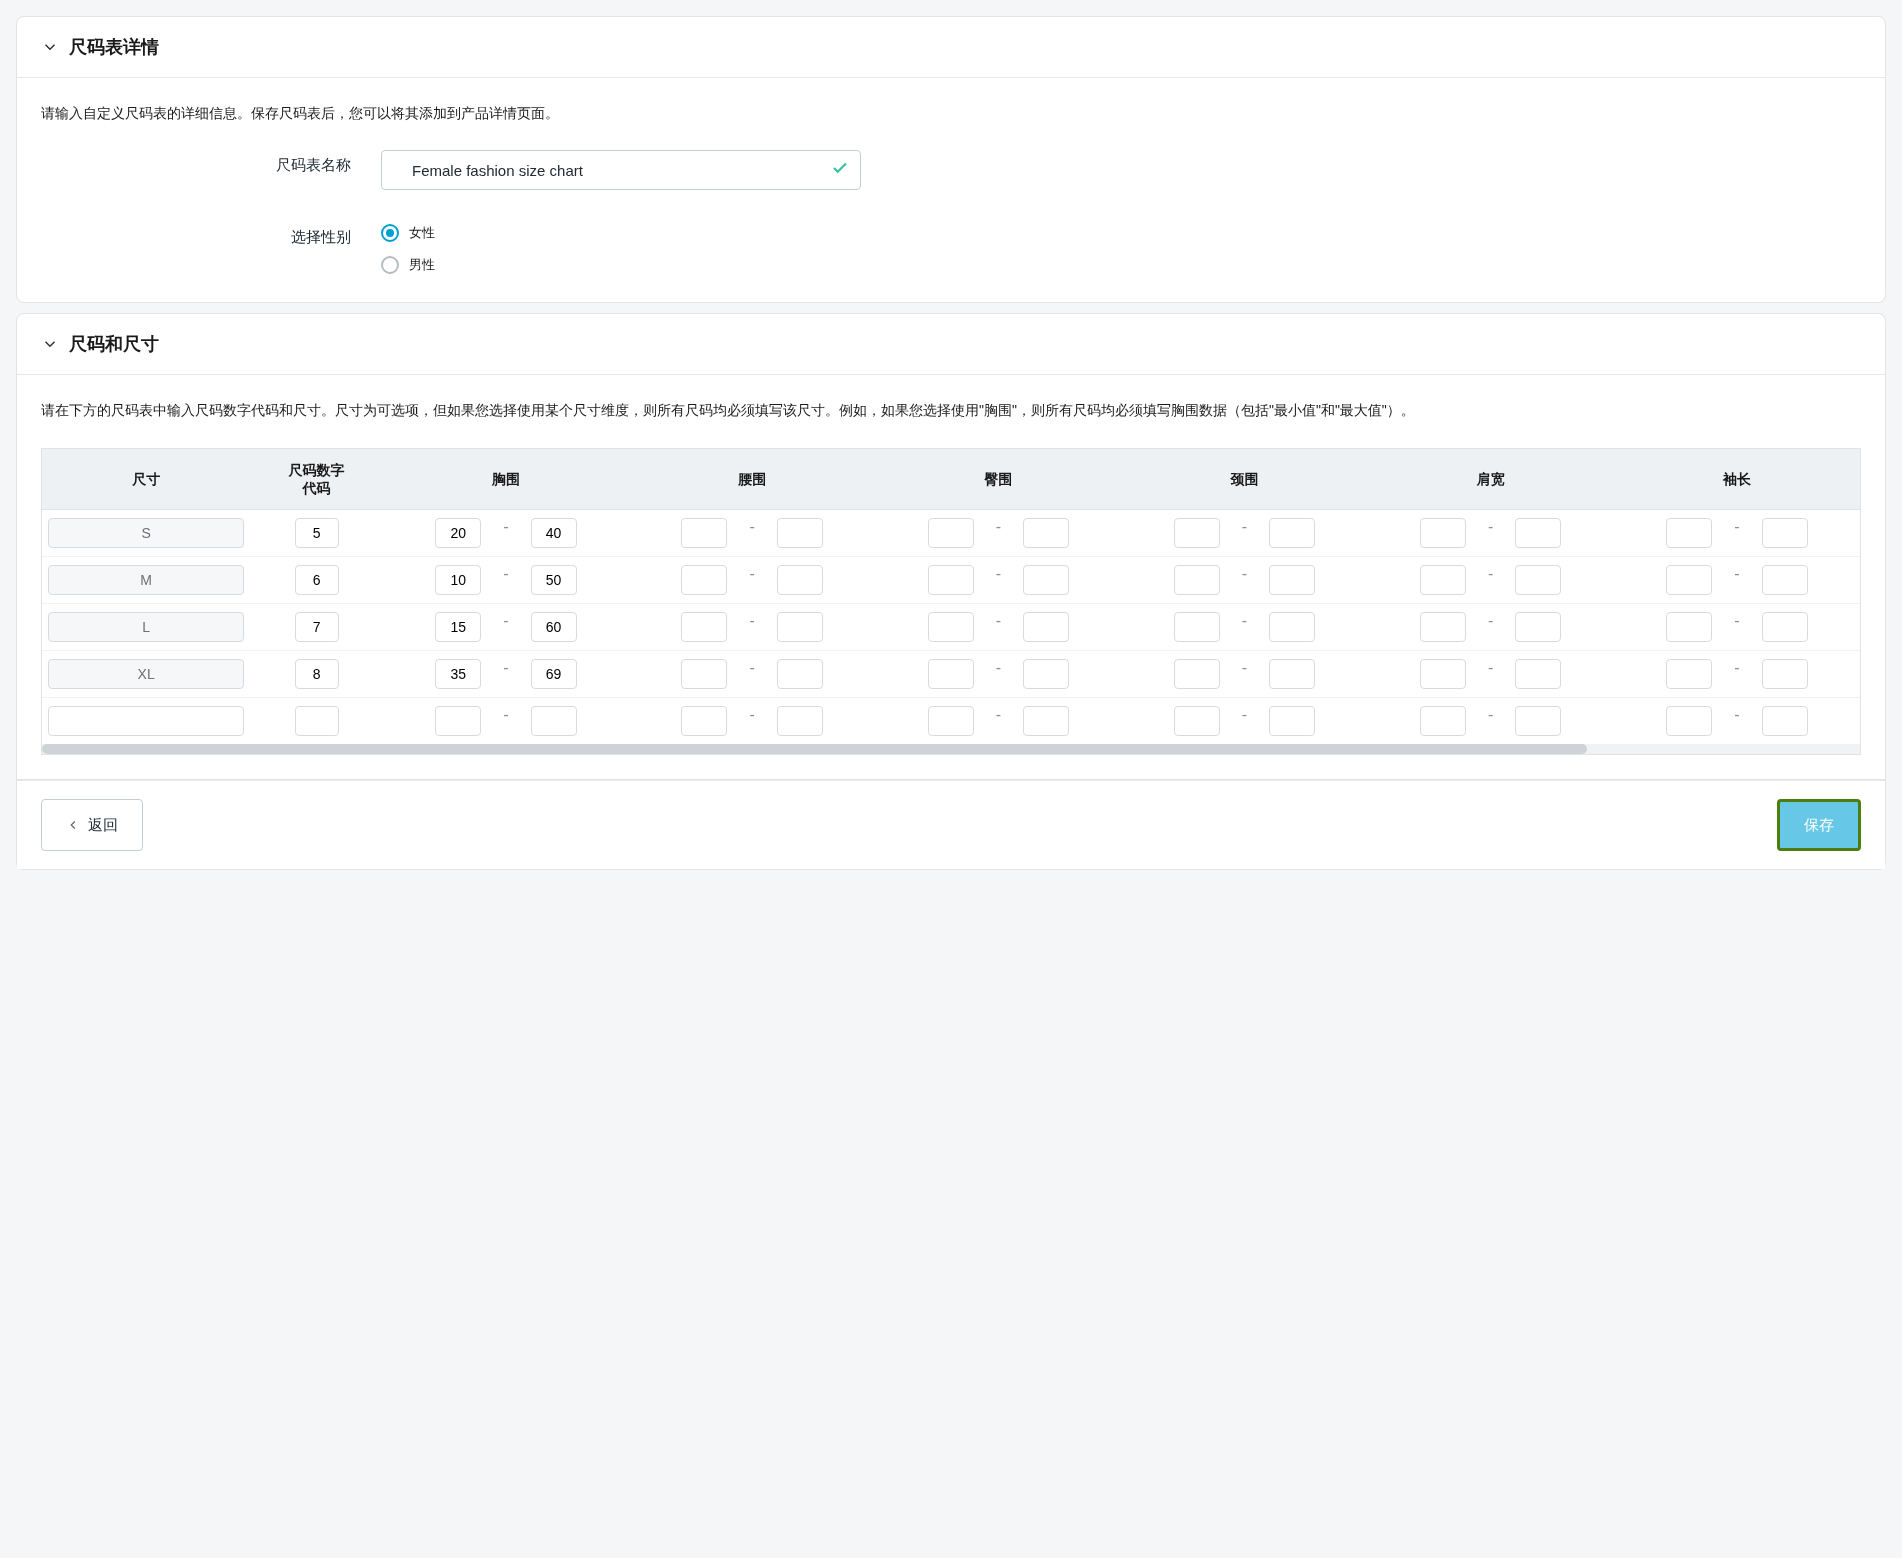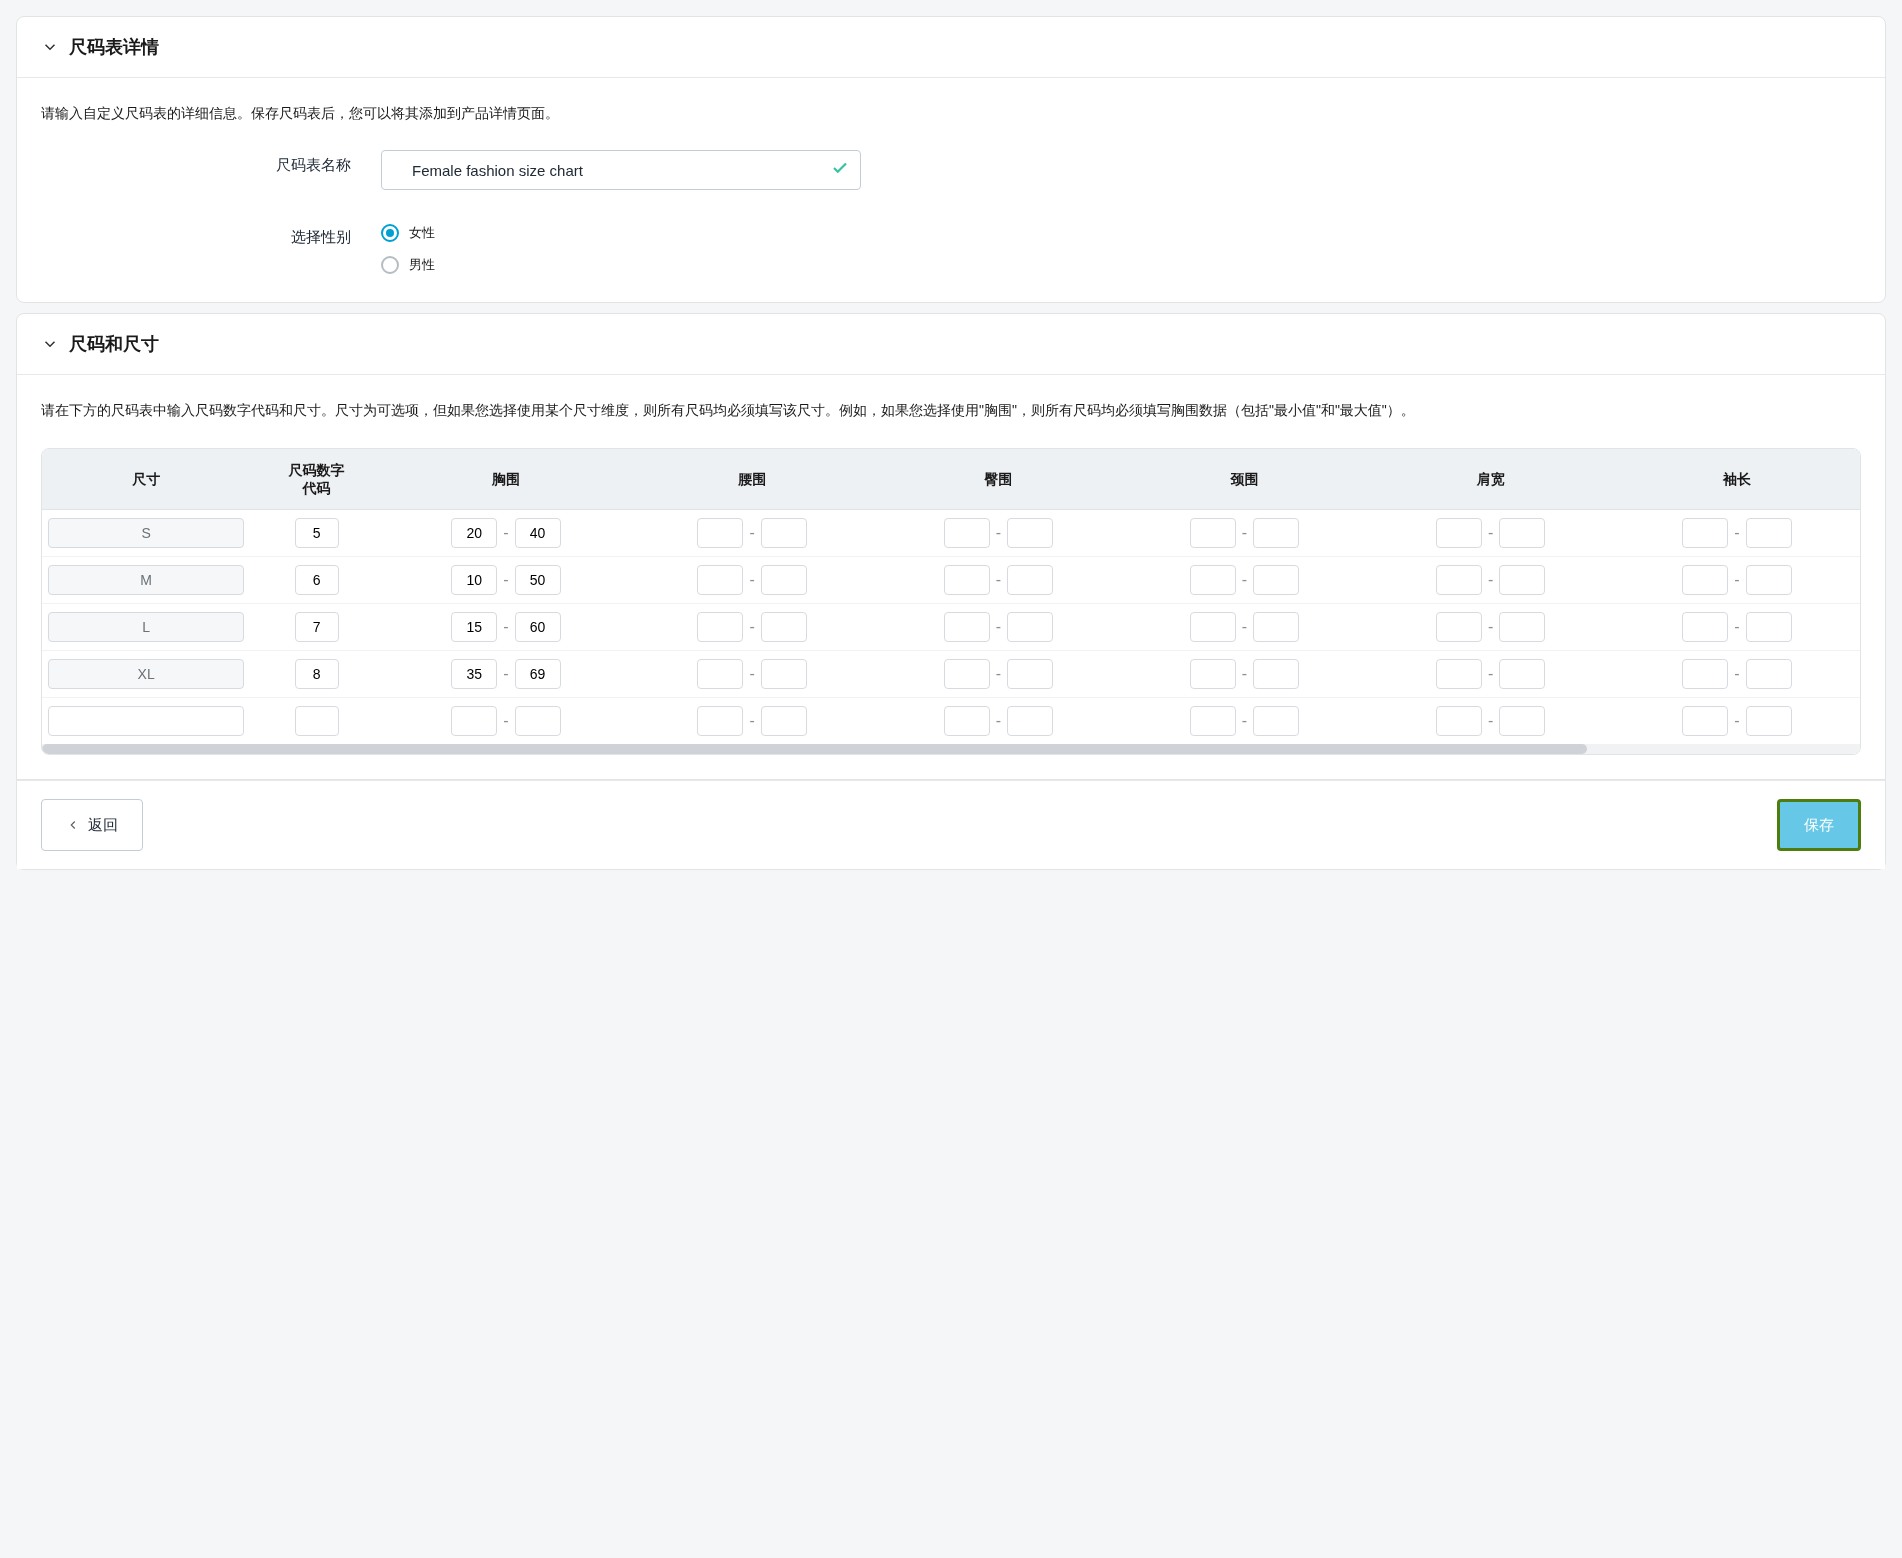--- a/index.html
+++ b/index.html
@@ -19,28 +19,28 @@
 .form-control { flex: 0 0 480px; }
 .text-input-wrap { position: relative; }
 .text-input { width: 100%; height: 40px; padding: 0 40px 0 30px; border: 1px solid #c4cdd5; border-radius: 4px; font-size: 15px; color: #212b36; outline: none; }
 .check-icon { position: absolute; right: 12px; top: 50%; transform: translateY(-50%); }
 .check-icon svg { width: 18px; height: 18px; stroke: #36c3a2; stroke-width: 3; fill: none; }
 .radio-group { display: flex; flex-direction: column; gap: 14px; padding-top: 2px; }
 .radio-item { display: flex; align-items: center; gap: 10px; cursor: pointer; font-size: 13px; }
 .radio-dot { width: 18px; height: 18px; border-radius: 50%; border: 2px solid #b5bcc2; display: inline-flex; align-items: center; justify-content: center; flex-shrink: 0; }
 .radio-dot.selected { border-color: #00a0d2; }
 .radio-dot.selected::after { content: ""; width: 8px; height: 8px; border-radius: 50%; background: #00a0d2; }
-.table-wrap { border: 1px solid #e1e3e5; border-radius: 8px; overflow-x: auto; }
+.table-wrap { border: 1px solid #e1e3e5; border-radius: 0; overflow-x: auto; }
 .size-table { width: 100%; min-width: 1100px; border-collapse: collapse; }
 .size-table thead th { background: #eef1f4; padding: 12px 8px; font-size: 14px; font-weight: 600; text-align: center; border-bottom: 1px solid #e1e3e5; line-height: 1.3; }
 .size-table tbody td { padding: 8px 6px; text-align: center; border-bottom: 1px solid #f0f2f4; }
 .size-table tbody tr:last-child td { border-bottom: none; }
 .cell-input { width: 100%; height: 30px; text-align: center; border: 1px solid #d7dbdf; border-radius: 4px; font-size: 14px; background: #fff; outline: none; }
 .cell-input.readonly { background: #f6f7f8; color: #6b7177; }
-.range-cell { display: flex; align-items: center; justify-content: center; gap: 6px; }
+.range-cell { display: flex; justify-content: center; gap: 22px; }
 .range-cell .cell-input { width: 46px; }
 .range-dash { color: #8a8f94; }
 .col-size { width: 11%; }
 .col-code { width: 7%; }
 .col-meas { width: 13%; }
 .scrollbar-fake { height: 10px; background: #f1f2f3; }
 .scrollbar-fake .thumb { height: 100%; width: 85%; background: #cfd3d7; border-radius: 5px; }
 .footer { background: #fff; padding: 18px 24px; display: flex; justify-content: space-between; align-items: center; border-top: 1px solid #e6e8ea; margin-top: 0; }
 .btn { height: 52px; padding: 0 24px; border-radius: 4px; font-size: 15px; cursor: pointer; display: inline-flex; align-items: center; gap: 8px; }
 .btn-back { background: #fff; border: 1px solid #c4cdd5; color: #212b36; }

